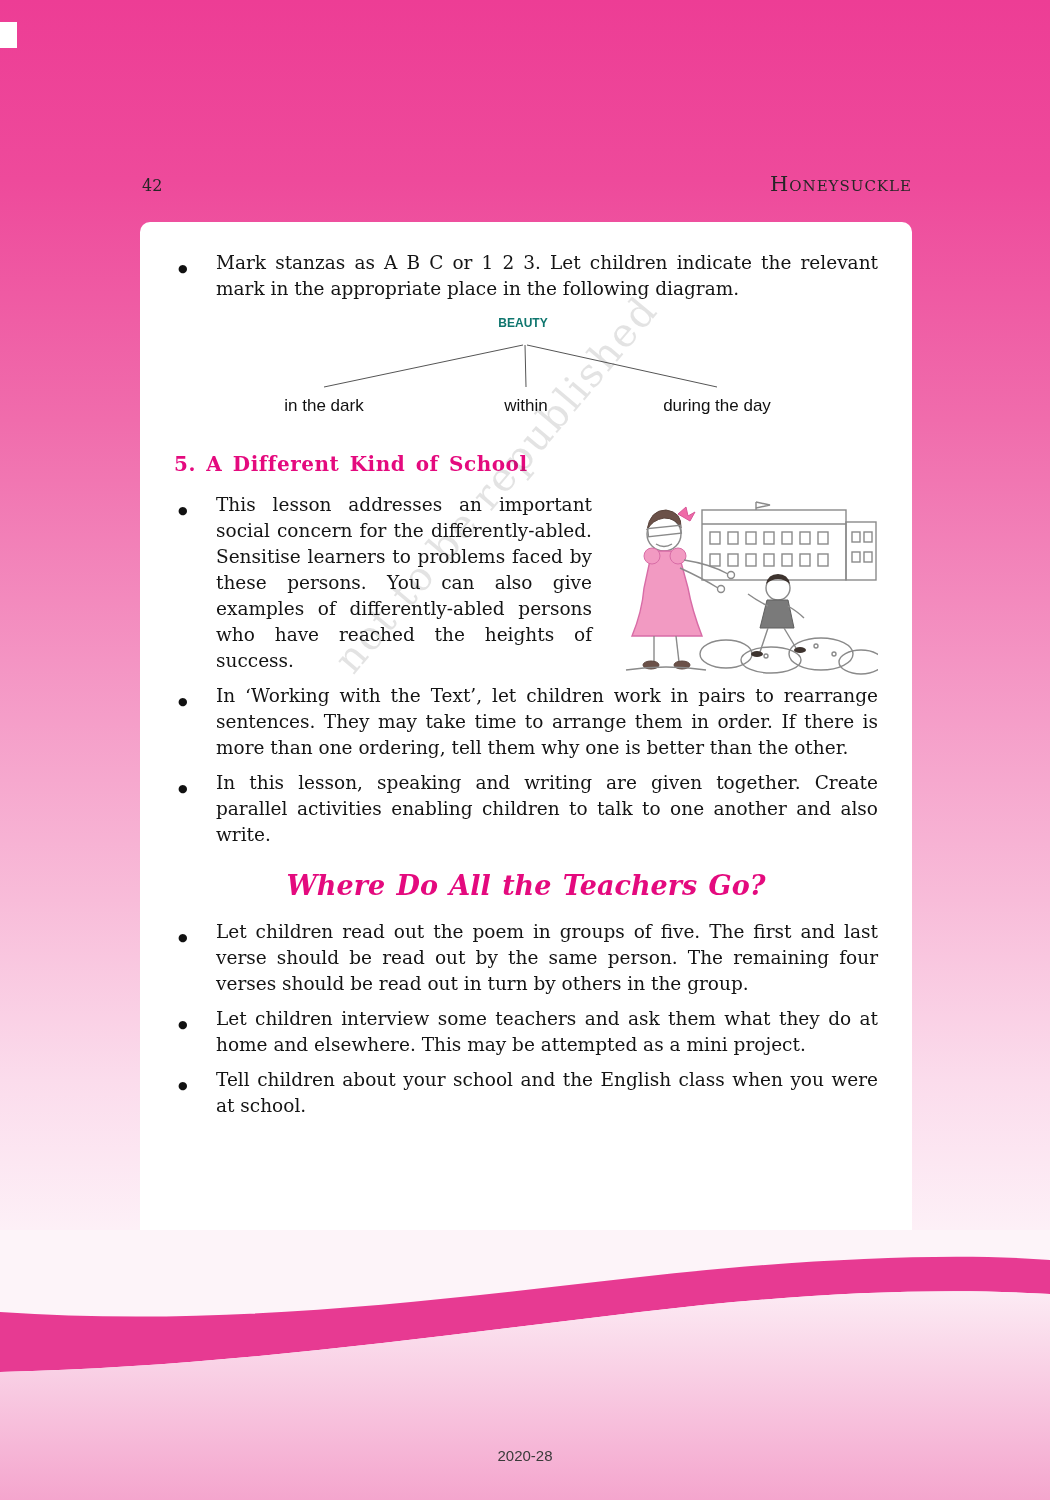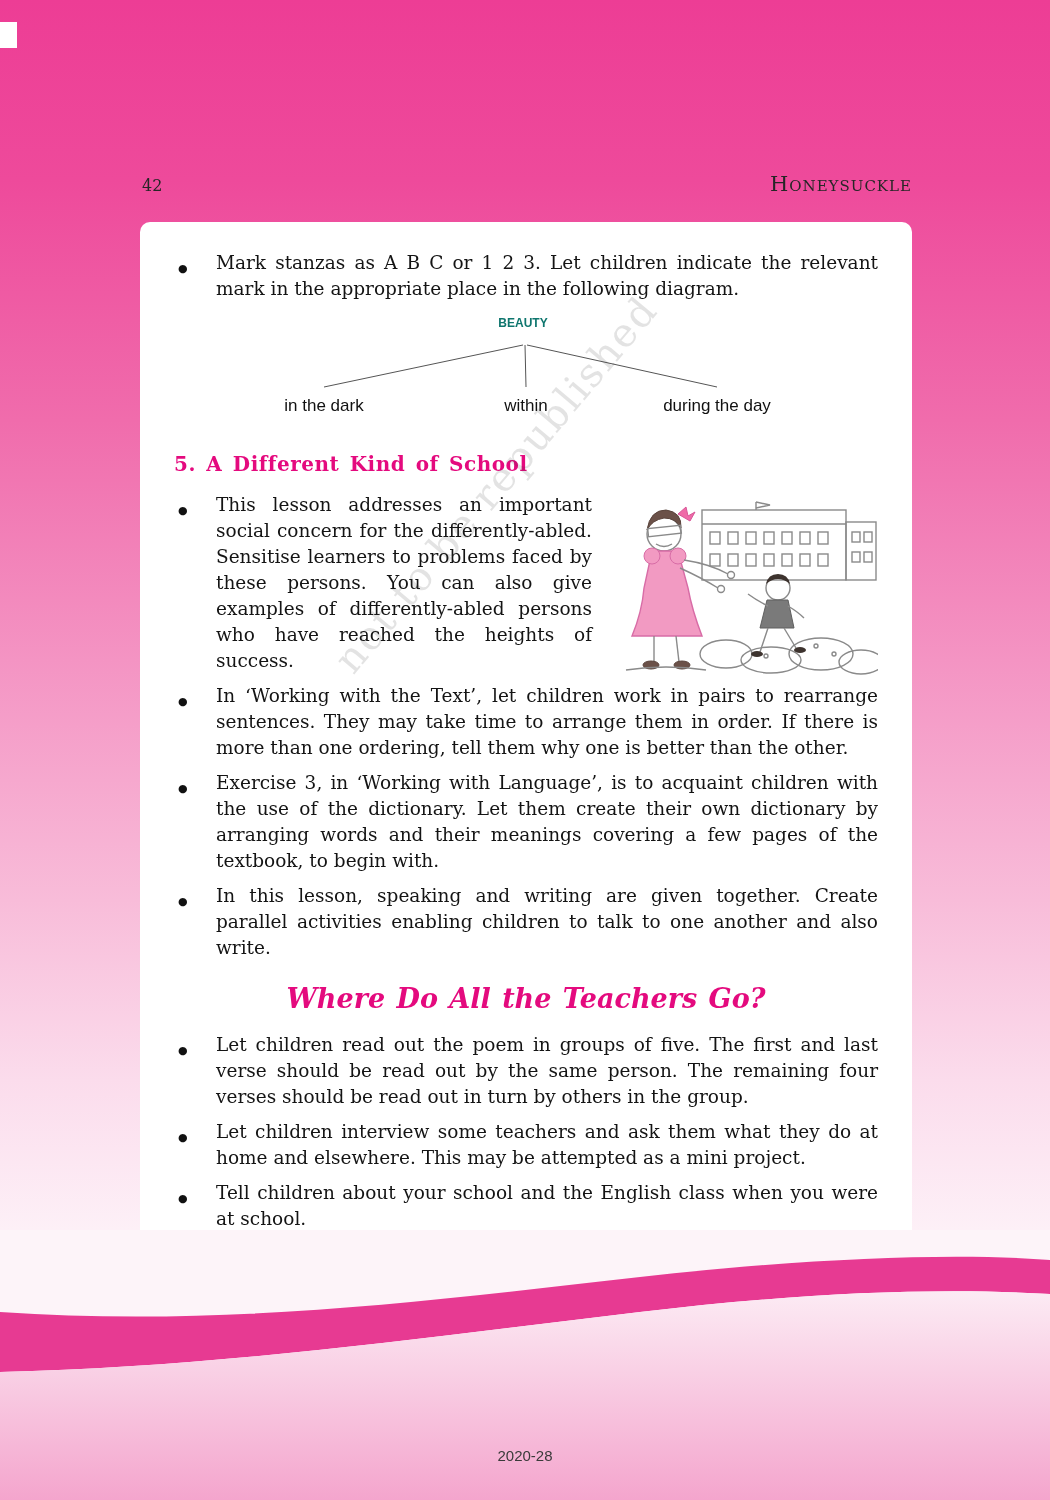--- a/index.html
+++ b/index.html
@@ -181,23 +181,20 @@
         </svg>
       </div>
 
       <div class="bullet">
         <span>This lesson addresses an important social concern for the differently-abled. Sensitise learners to problems faced by these persons. You can also give examples of differently-abled persons who have reached the heights of success.</span>
       </div>
       <div class="bullet">
         <span>In ‘Working with the Text’, let children work in pairs to rearrange sentences. They may take time to arrange them in order. If there is more than one ordering, tell them why one is better than the other.</span>
       </div>
       <div class="bullet">
-        <span>Exercise 3, in ‘Working with Language’, is to acquaint children with the use of the dictionary. Let them create their own dictionary by arranging words and their meanings covering a few pages of the textbook, to begin with.</span>
-      </div>
-      <div class="bullet">
         <span>In this lesson, speaking and writing are given together. Create parallel activities enabling children to talk to one another and also write.</span>
       </div>
     </div>
 
     <h2 class="sec2-title">Where Do All the Teachers Go?</h2>
 
     <div class="bullets">
       <div class="bullet">
         <span>Let children read out the poem in groups of five. The first and last verse should be read out by the same person. The remaining four verses should be read out in turn by others in the group.</span>
       </div>

